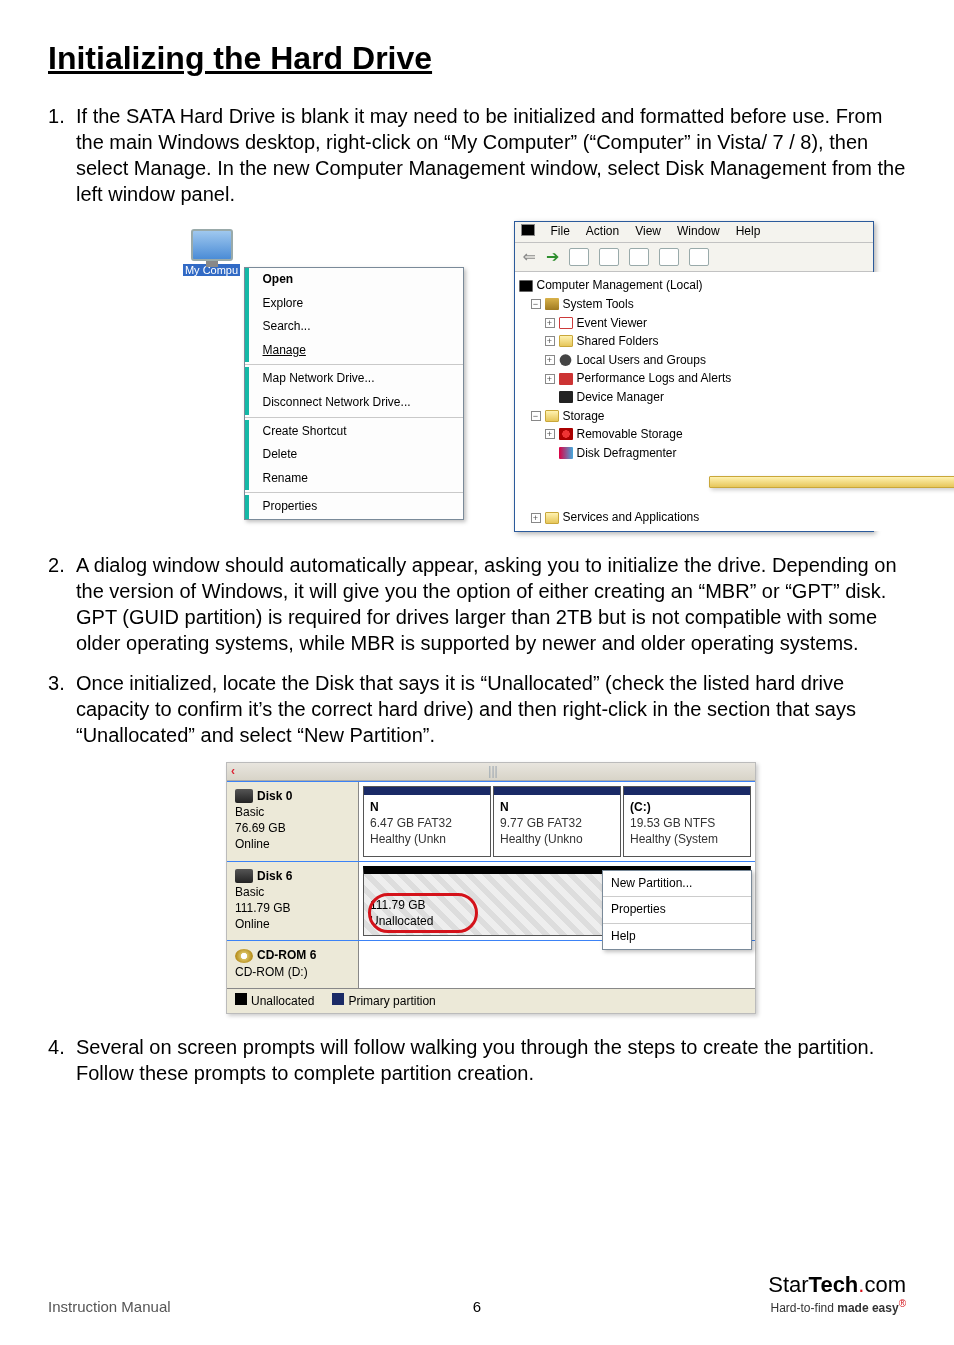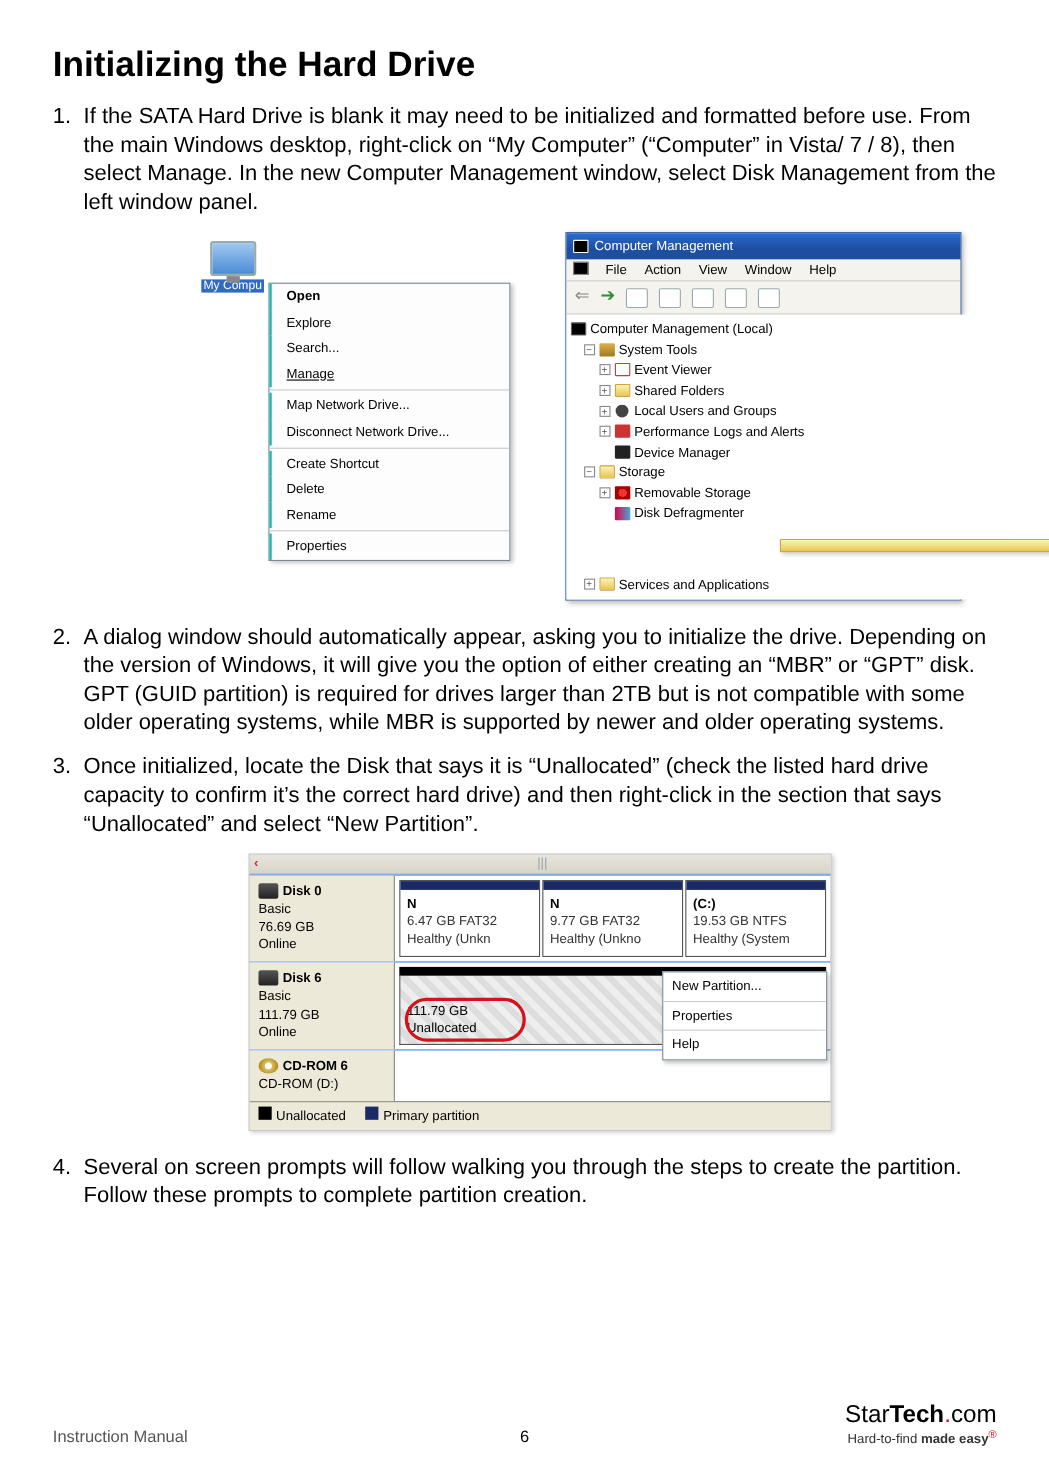--- a/index.html
+++ b/index.html
@@ -8,21 +8,22 @@
     width: 954px;
     background: #fff;
     color: #000;
     padding: 40px 48px 30px 48px;
     position: relative;
     min-height: 1345px;
   }
   h1 {
     font-size: 32px;
     font-weight: 700;
-    margin-bottom: 16px;
+    margin-bottom: 26px;
+    text-decoration: underline;
   }
   ol.steps {
     list-style: none;
     counter-reset: step;
   }
   ol.steps > li {
     counter-increment: step;
     font-size: 20px;
     line-height: 1.3;
     margin-bottom: 14px;
@@ -73,21 +74,21 @@
   .mycomp .label{
     background:#316ac5; color:#fff; padding:0 2px;
   }
   .ctxmenu {
     border: 1px solid #7a8a99;
     background: #fdfdfd;
     box-shadow: 2px 2px 4px rgba(0,0,0,.25);
     margin-left: 60px;
     width: 220px;
   }
-  .ctxmenu .mi { padding: 4px 14px; cursor: default; border-left:2px solid #14b8a6;}
+  .ctxmenu .mi { padding: 4px 14px; cursor: default; border-left:4px solid #14b8a6;}
   .ctxmenu .mi.bold { font-weight: 700; }
   .ctxmenu hr { border:0; border-top:1px solid #c9c9c9; margin:2px 0;}
 
   
   .cmwin {
     width: 360px;
     font-family: Tahoma, Arial, sans-serif;
     font-size: 12px;
     border: 1px solid #2b5a9b;
     box-shadow: 2px 2px 5px rgba(0,0,0,.3);
@@ -225,24 +226,20 @@
           <hr>
           <div class="mi">Create Shortcut</div>
           <div class="mi">Delete</div>
           <div class="mi">Rename</div>
           <hr>
           <div class="mi">Properties</div>
         </div>
       </div>
 
       <div class="cmwin">
-        <div class="title">
-          <span class="ico"></span>
-          <span>Computer Management</span>
-        </div>
         <div class="menu">
           <span class="ico" style="width:14px;height:12px;background:#000;border:1px solid #888;"></span>
           <span>File</span>
           <span>Action</span>
           <span>View</span>
           <span>Window</span>
           <span>Help</span>
         </div>
         <div class="toolbar">
           <span class="arrow">⇐</span>

